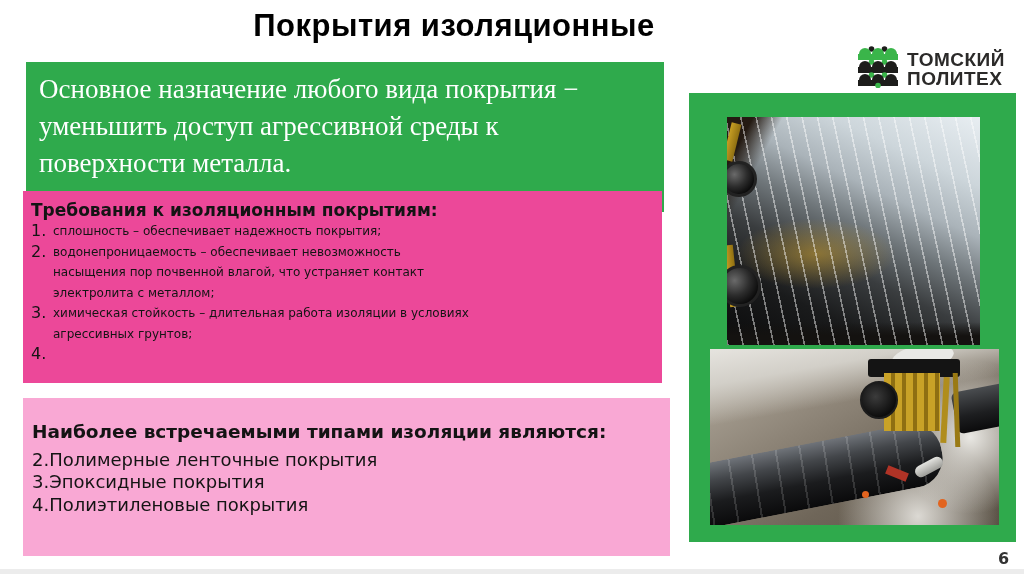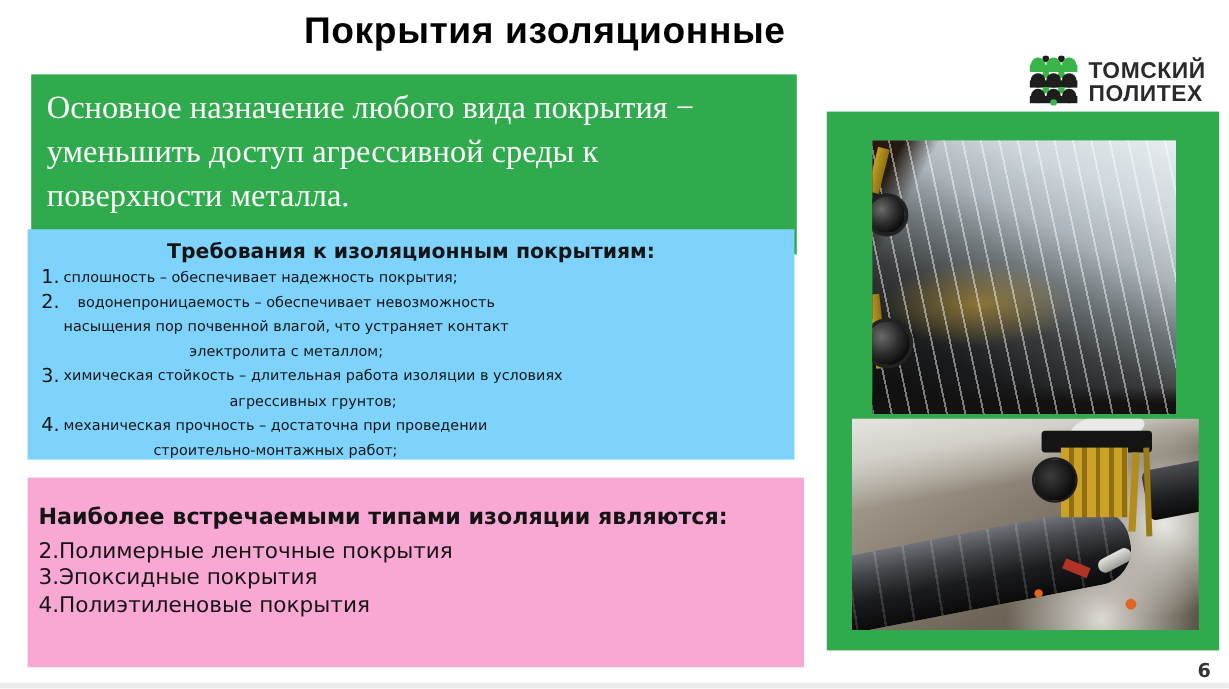--- a/index.html
+++ b/index.html
@@ -24,23 +24,22 @@
   .green-box{
     position:absolute;left:26px;top:62px;width:638px;height:150px;
     background:#2faa4c;color:#ffffff;
     font-family:"Liberation Serif",serif;font-size:27px;line-height:37px;
     padding:9px 0 0 13px;box-sizing:border-box;
   }
   .pre{white-space:pre-line;}
   
   .req-box{
     position:absolute;left:23px;top:191px;width:639px;height:192px;
-    background:#7dd3fc;box-sizing:border-box;padding:9px 8px 0 8px;
+    background:#ec4899;box-sizing:border-box;padding:9px 8px 0 8px;
     color:#141414;
-    text-align:center;
   }
   .req-heading{font-weight:bold;font-size:17px;line-height:21px;margin:0 0 0 0;}
   .req-item{display:flex;align-items:flex-start;}
   .req-num{width:22px;flex:0 0 22px;font-size:16px;line-height:20.5px;}
   .req-text{font-size:12px;line-height:20.5px;}
   
   .types-box{
     position:absolute;left:23px;top:398px;width:647px;height:158px;
     background:#f9a8d4;box-sizing:border-box;padding:24px 8px 0 9px;
     color:#141414;
@@ -171,22 +170,20 @@
 насыщения пор почвенной влагой, что устраняет контакт
 электролита с металлом;</div>
     </div>
     <div class="req-item">
       <span class="req-num">3.</span>
       <div class="req-text pre">химическая стойкость – длительная работа изоляции в условиях
 агрессивных грунтов;</div>
     </div>
     <div class="req-item">
       <span class="req-num">4.</span>
-      <div class="req-text pre">механическая прочность – достаточна при проведении
-строительно-монтажных работ;</div>
     </div>
   </div>
 
   <div class="types-box">
     <p class="types-heading">Наиболее встречаемыми типами изоляции являются:</p>
     <p class="types-item">2.Полимерные ленточные покрытия</p>
     <p class="types-item">3.Эпоксидные покрытия</p>
     <p class="types-item">4.Полиэтиленовые покрытия</p>
   </div>
 

